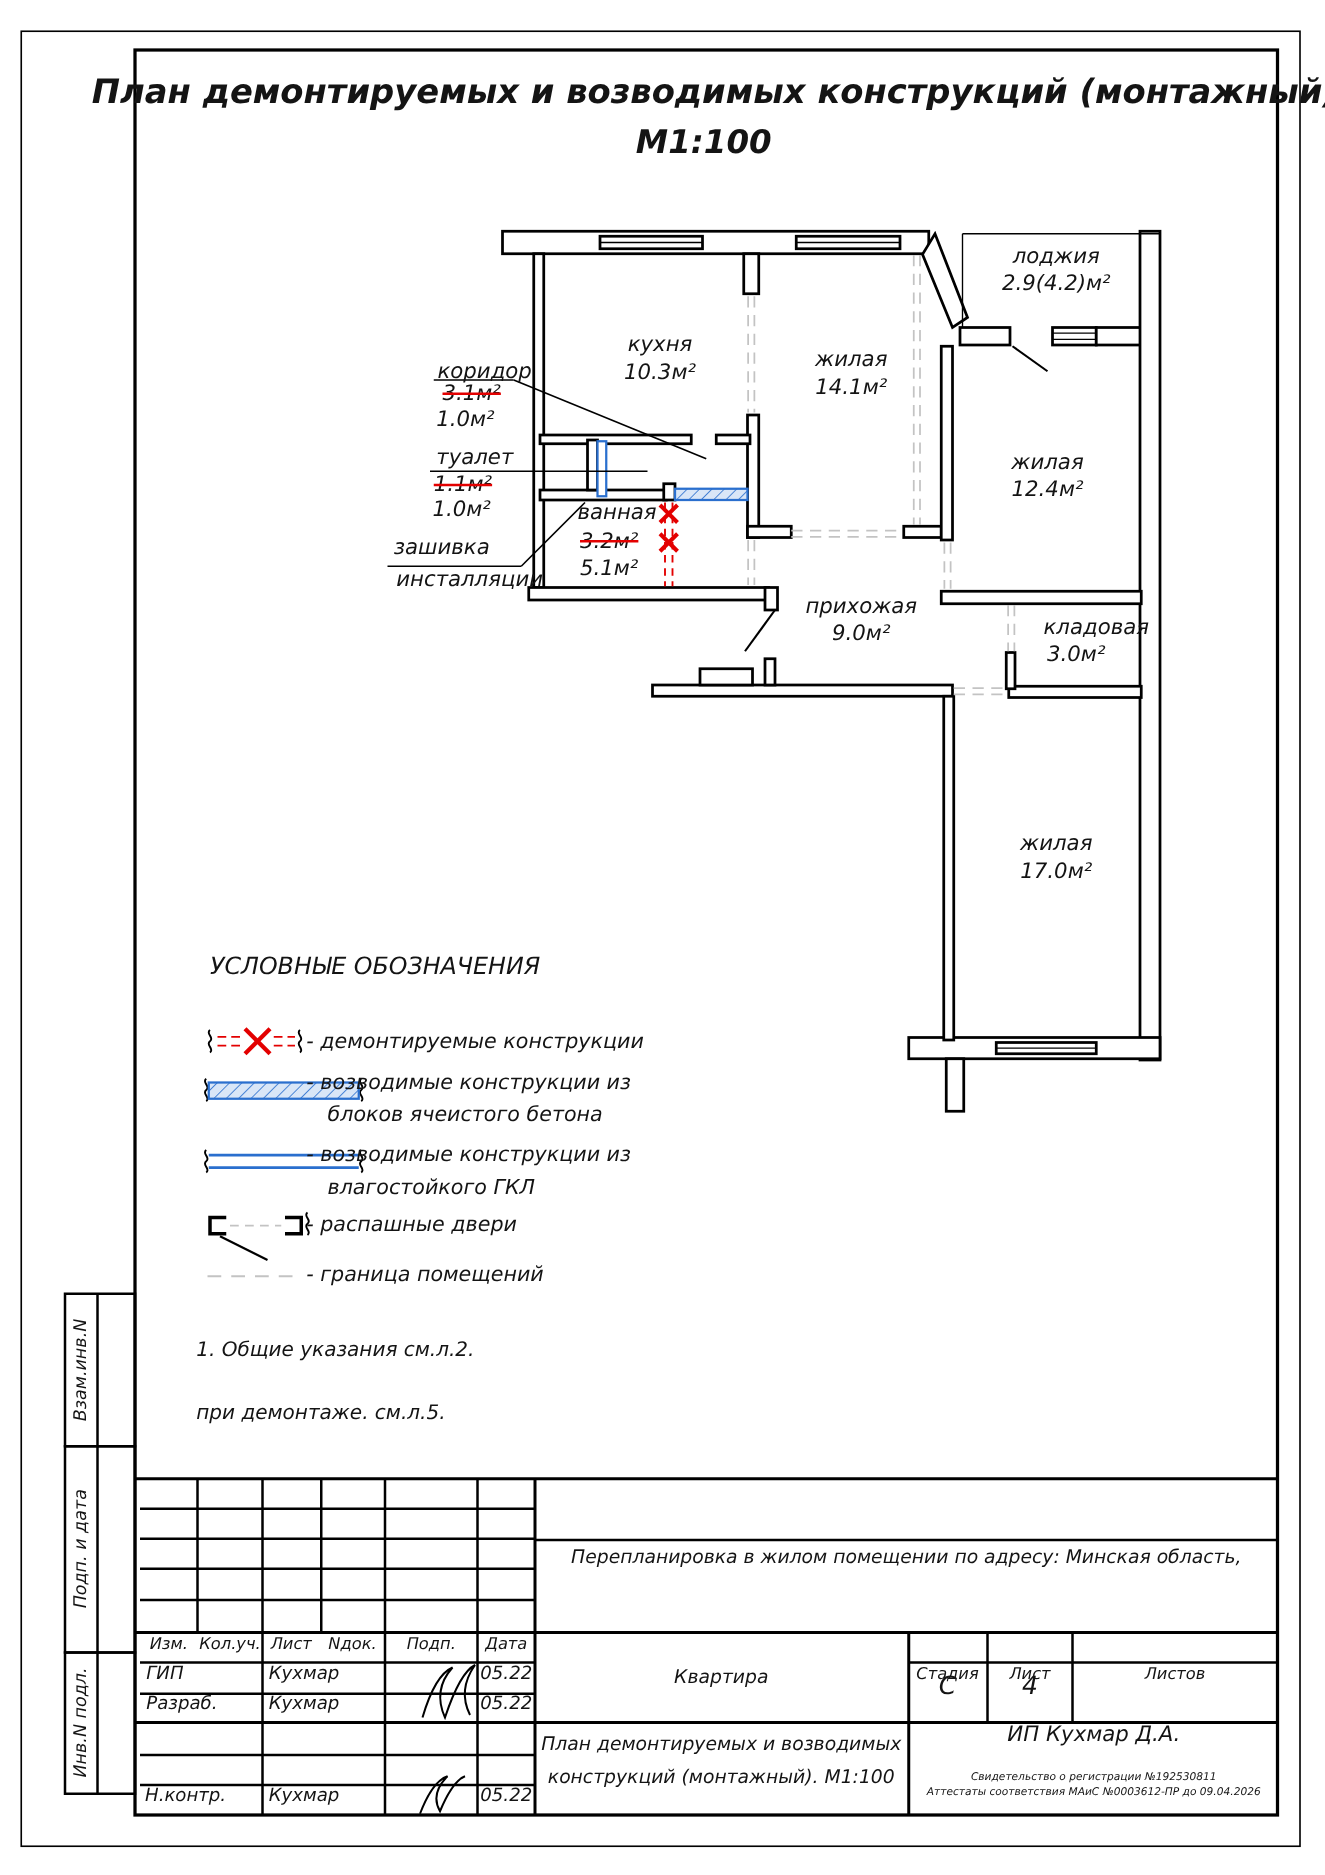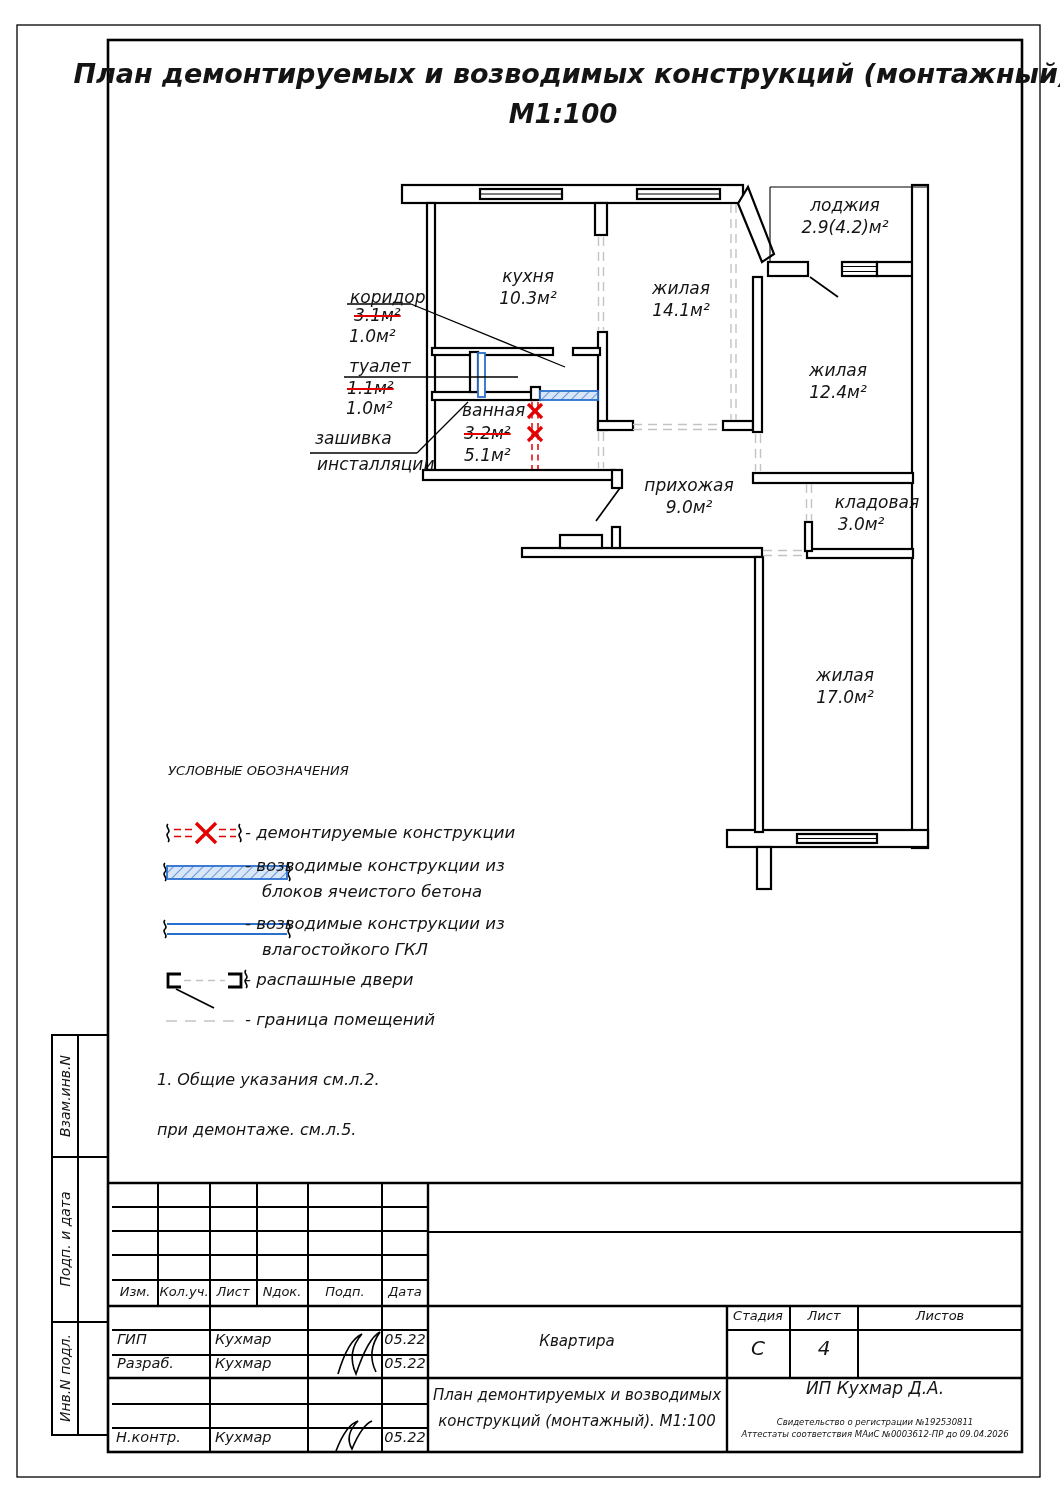--- a/index.html
+++ b/index.html
@@ -7,24 +7,24 @@
         font-family:"DejaVu Sans","Liberation Sans",sans-serif;color:#111;}
   #geom{position:absolute;left:0;top:0;width:1060px;height:1500px;}
   .t{position:absolute;font-style:italic;white-space:nowrap;color:#141414;line-height:1.05;}
   .ctr{transform:translateX(-50%);}
   .room{font-size:17px;}
   .callout{font-size:17px;}
   .struck{text-decoration:line-through;text-decoration-color:#e30000;
           -webkit-text-decoration-color:#e30000;text-decoration-thickness:2px;}
   .title1{font-size:27px;font-weight:bold;}
   .title2{font-size:26px;font-weight:bold;}
-  .legend-head{font-size:13px;}
+  .legend-head{font-size:19px;}
   .legend-item{font-size:16.5px;}
   .note{font-size:16px;}
-  .stamp-small{font-size:13px;}
+  .stamp-small{font-size:13px;margin-top:24px;}
   .stamp-cell{font-size:14.5px;}
   .stamp-mid{font-size:15px;}
   .stamp-big{font-size:20px;}
   .org-name{font-size:17px;}
   .org-cert{font-size:8.5px;}
   .vert{transform:translate(-50%,-50%) rotate(-90deg);font-size:14px;}
 </style>
 </head>
 <body>
 
@@ -258,20 +258,21 @@
   <div class="t stamp-cell" style="left:117px;top:1332px;">ГИП</div>
   <div class="t stamp-cell" style="left:215px;top:1332px;">Кухмар</div>
   <div class="t stamp-cell ctr" style="left:405px;top:1332px;">05.22</div>
   <div class="t stamp-cell" style="left:117px;top:1356px;">Разраб.</div>
   <div class="t stamp-cell" style="left:215px;top:1356px;">Кухмар</div>
   <div class="t stamp-cell ctr" style="left:405px;top:1356px;">05.22</div>
   <div class="t stamp-cell" style="left:116px;top:1430px;text-align:center;">Н.контр.</div>
   <div class="t stamp-cell" style="left:215px;top:1430px;">Кухмар</div>
   <div class="t stamp-cell ctr" style="left:405px;top:1430px;">05.22</div>
 
+  <div class="t stamp-mid ctr" style="left:725px;top:1238px;">Перепланировка в жилом помещении по адресу: Минская область,</div>
   <div class="t stamp-mid ctr" style="left:577px;top:1334px;">Квартира</div>
 
   <div class="t stamp-small ctr" style="left:758px;top:1309px;">Стадия</div>
   <div class="t stamp-small ctr" style="left:824px;top:1309px;">Лист</div>
   <div class="t stamp-small ctr" style="left:940px;top:1309px;">Листов</div>
   <div class="t stamp-big ctr" style="left:758px;top:1338px;">С</div>
   <div class="t stamp-big ctr" style="left:824px;top:1338px;">4</div>
   <div class="t stamp-big ctr" style="left:940px;top:1338px;"></div>
 
   <div class="t stamp-mid ctr" style="left:577px;top:1388px;">План демонтируемых и возводимых</div>

